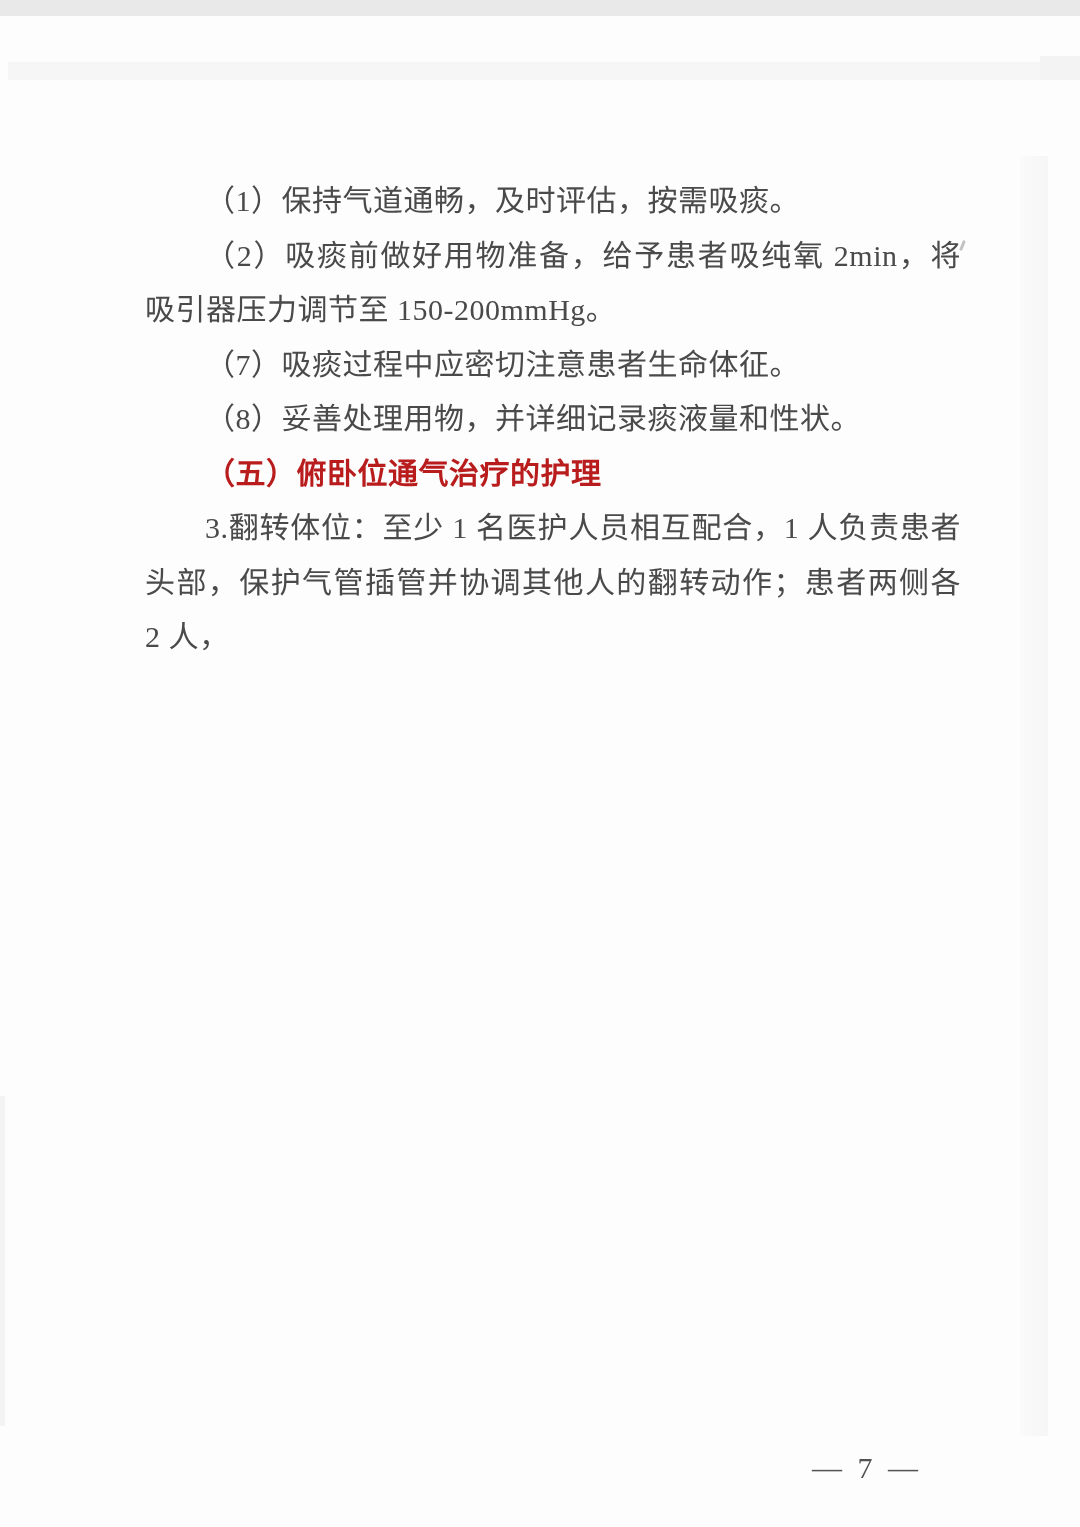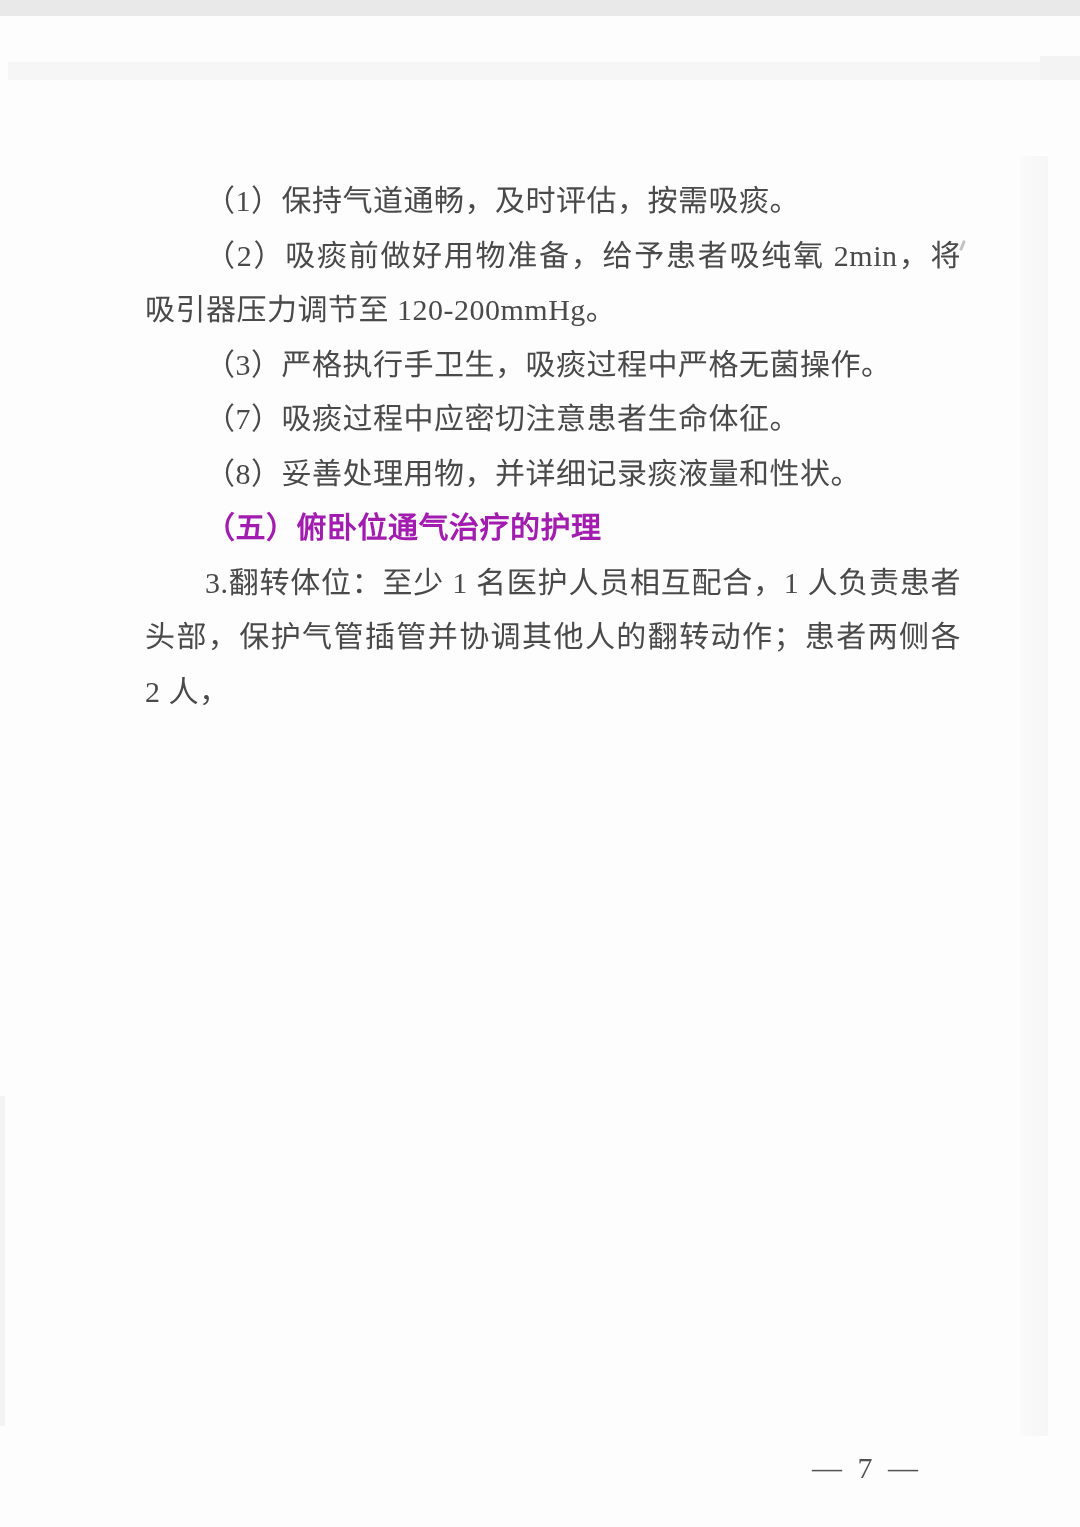--- a/index.html
+++ b/index.html
@@ -52,21 +52,21 @@
     text-align: justify;
     text-justify: inter-character;
     letter-spacing: 0.5px;
   }
   .para {
     margin: 0;
     text-indent: 2em;
   }
   .para.heading {
     font-weight: 700;
-    color: #a21caf;
+    color: #b91c1c;
   }
   .page-number {
     position: absolute;
     left: 812px;
     top: 1432px;
     width: 130px;
     font-size: 30px;
     line-height: 40px;
     color: #525252;
     letter-spacing: 4px;
@@ -80,22 +80,21 @@
 <div class="page">
 
   <div class="artifact artifact-top-band"></div>
   <div class="artifact artifact-top-corner"></div>
   <div class="artifact artifact-right-streak"></div>
   <div class="artifact artifact-speck"></div>
   <div class="artifact artifact-left-edge"></div>
 
   <div class="content">
     <p class="para">（1）保持气道通畅，及时评估，按需吸痰。</p>
-    <p class="para">（2）吸痰前做好用物准备，给予患者吸纯氧 2min，将吸引器压力调节至 120-200mmHg。</p>
-    <p class="para">（3）严格执行手卫生，吸痰过程中严格无菌操作。</p>
+    <p class="para">（2）吸痰前做好用物准备，给予患者吸纯氧 2min，将吸引器压力调节至 150-200mmHg。</p>
     <p class="para">（7）吸痰过程中应密切注意患者生命体征。</p>
     <p class="para">（8）妥善处理用物，并详细记录痰液量和性状。</p>
     <p class="para heading">（五）俯卧位通气治疗的护理</p>
     <p class="para">3.翻转体位：至少 1 名医护人员相互配合，1 人负责患者头部，保护气管插管并协调其他人的翻转动作；患者两侧各 2 人，</p>
   </div>
 
   <div class="page-number">— 7 —</div>
 
 </div>
 

